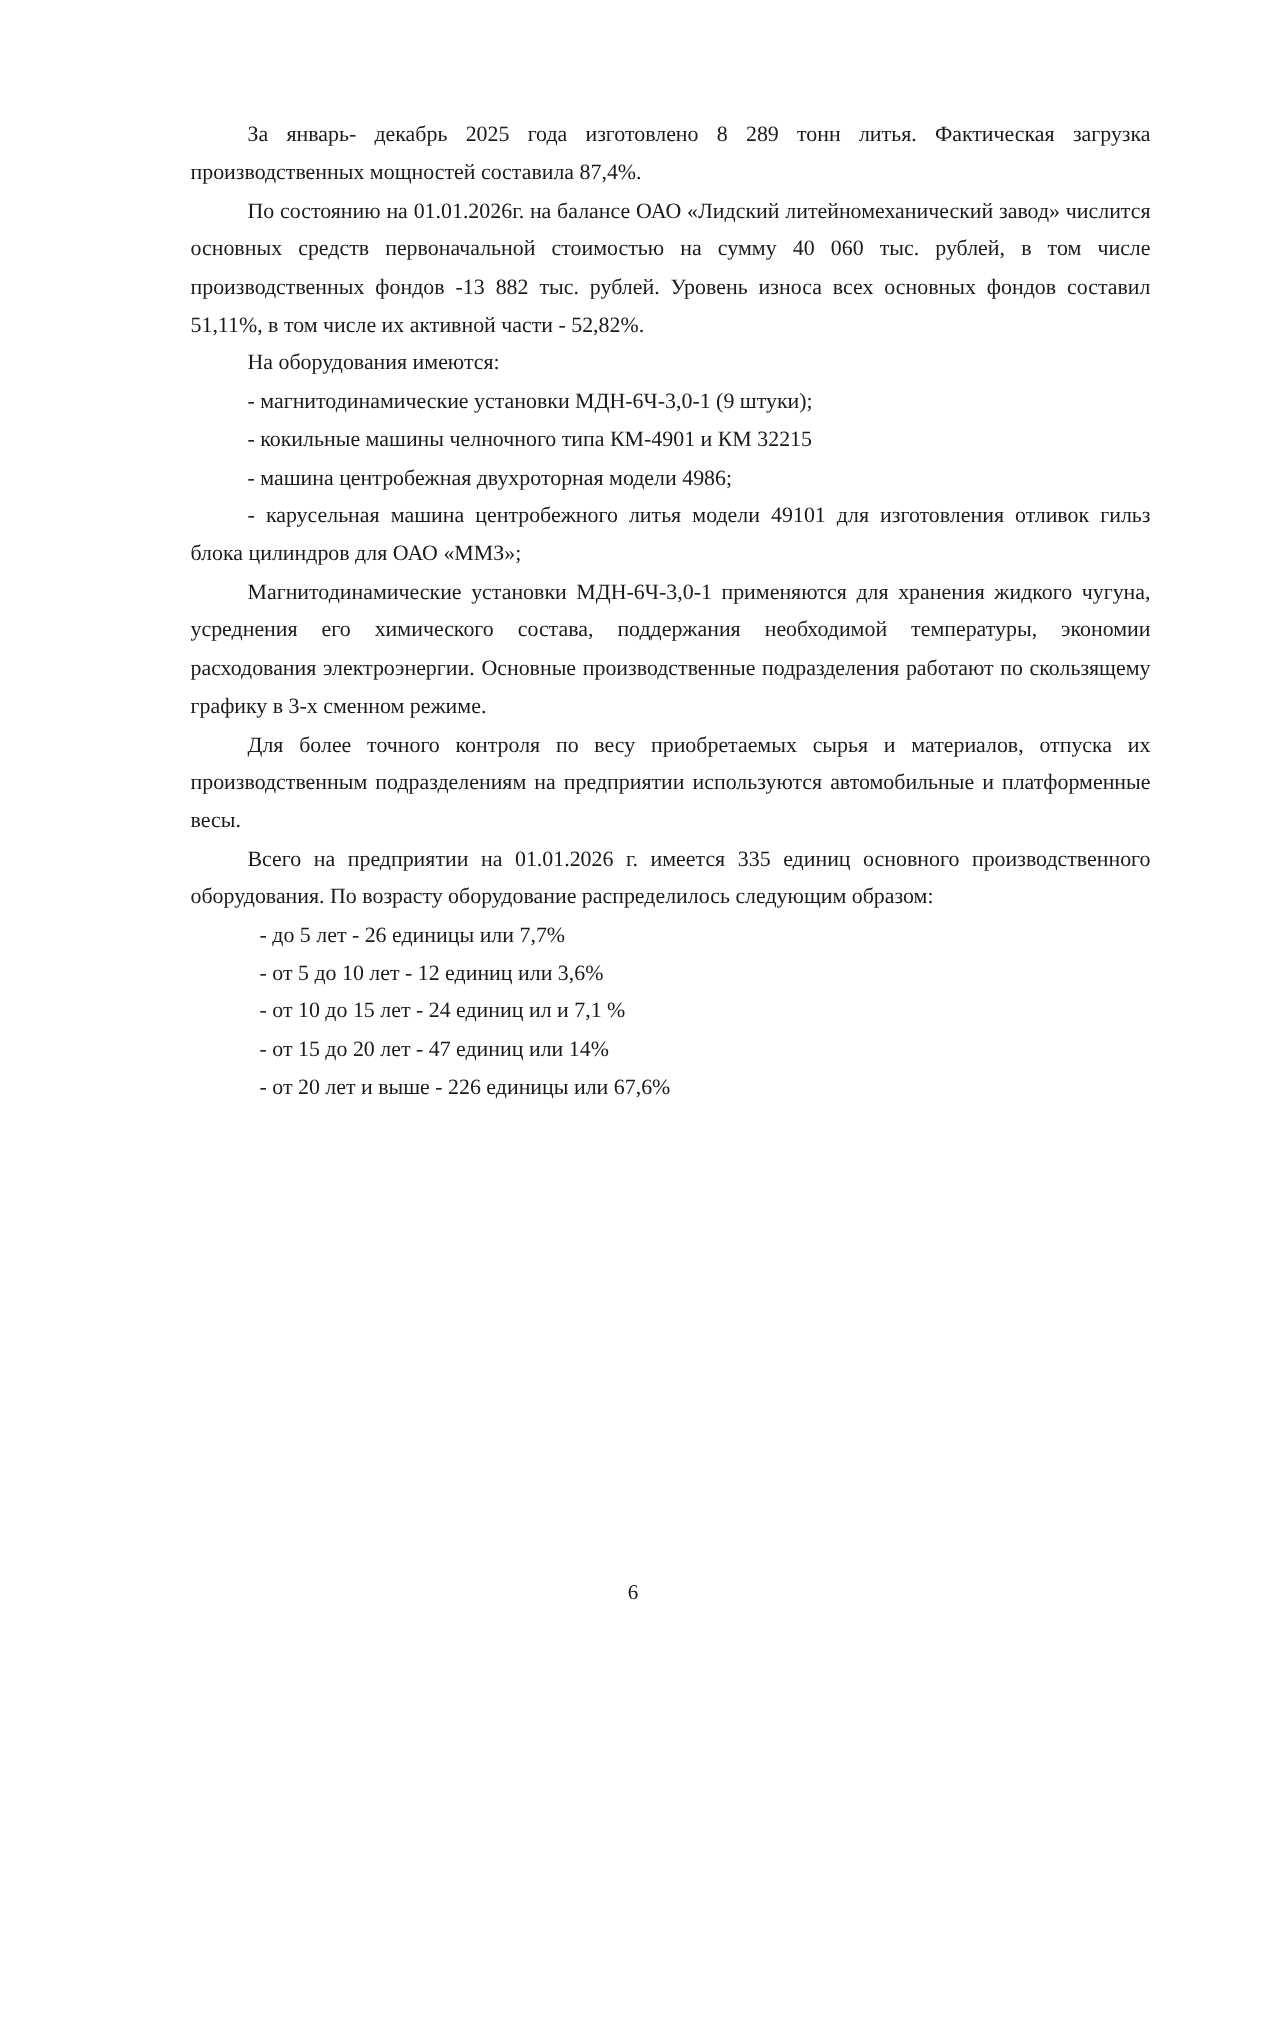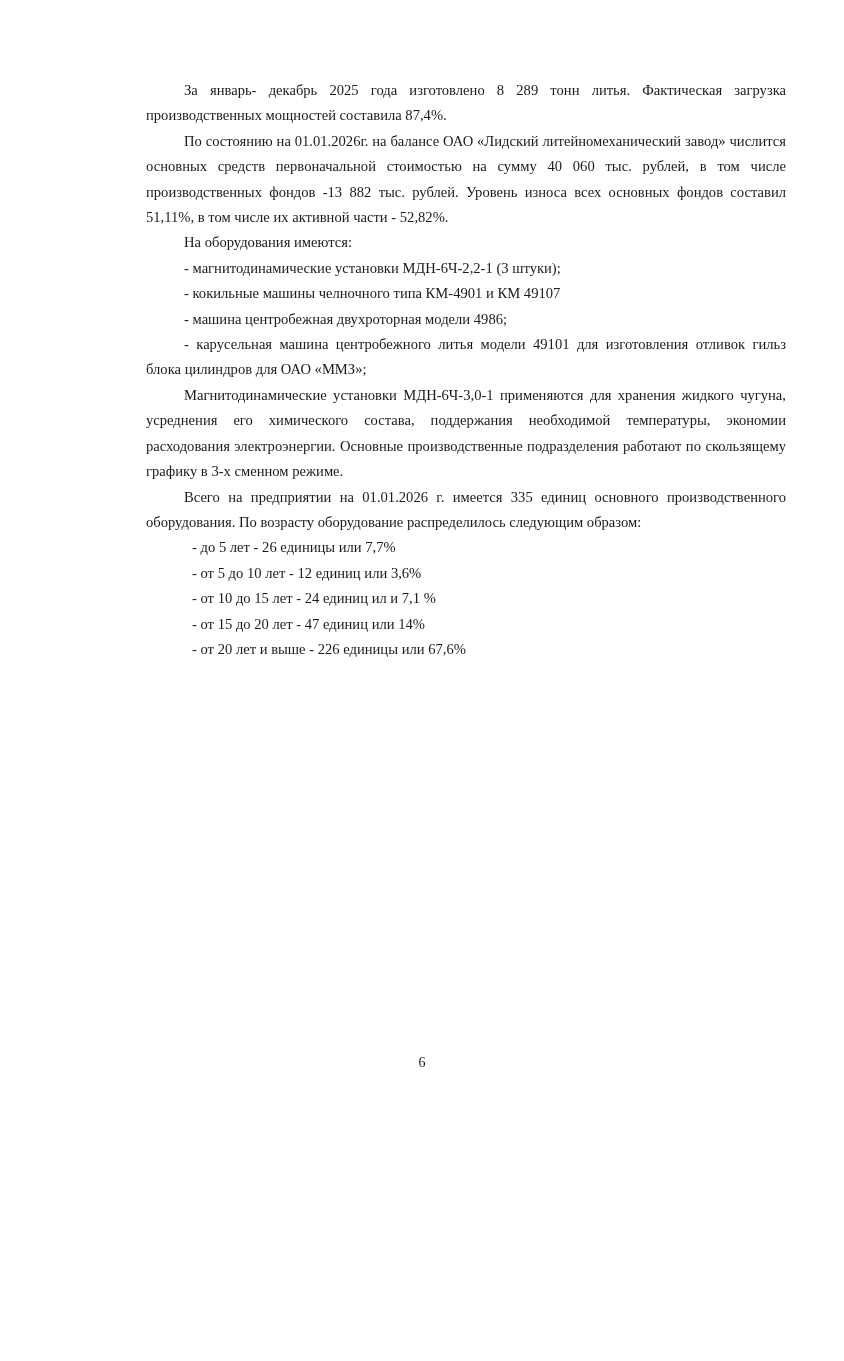--- a/index.html
+++ b/index.html
@@ -1,37 +1,38 @@
 <!DOCTYPE html>
 <html><head>
 <meta charset="utf-8">
 <style>
   html, body { margin:0; padding:0; background:#ffffff; }
   body { width:844px; height:1361px; position:relative; overflow:hidden; }
   .page { position:absolute; left:127px; top:78px; width:640px;
-    font-family:"Liberation Serif", serif; font-size:14.6px; color:#1a1a1a; line-height:25.4px;margin-left:19px; }
+    font-family:"Liberation Serif", serif; font-size:14.6px; color:#1a1a1a; line-height:25.4px; }
   .p { text-align:justify; text-indent:38px; margin:0; }
   .li { margin:0; padding-left:38px; text-align:justify; }
   .li.wrap { padding-left:0; text-indent:38px; }
   .age { margin:0; padding-left:46px; }
   .pnum { position:absolute; left:0; width:844px; top:1055px; text-align:center;
     font-family:"Liberation Serif", serif; font-size:14px; color:#1a1a1a; }
 </style>
 </head>
 <body>
 
 <div class="page">
   <p class="p">За январь- декабрь 2025 года изготовлено 8 289 тонн литья. Фактическая загрузка производственных мощностей составила 87,4%.</p>
   <p class="p">По состоянию на 01.01.2026г. на балансе ОАО «Лидский литейномеханический завод» числится основных средств первоначальной стоимостью на сумму 40 060 тыс. рублей, в том числе производственных фондов -13 882 тыс. рублей. Уровень износа всех основных фондов составил 51,11%, в том числе их активной части - 52,82%.</p>
   <p class="p">На оборудования имеются:</p>
-  <p class="li">- магнитодинамические установки МДН-6Ч-2,2-1 (3 штуки);</p>
-  <p class="li">- кокильные машины челночного типа КМ-4901 и КМ 49107</p>
+  <p class="li">- магнитодинамические установки МДН-6Ч-3,0-1 (9 штуки);</p>
+  <p class="li">- кокильные машины челночного типа КМ-4901 и КМ 32215</p>
   <p class="li">- машина центробежная двухроторная модели 4986;</p>
   <p class="li wrap">- карусельная машина центробежного литья модели 49101 для изготовления отливок гильз блока цилиндров для ОАО «ММЗ»;</p>
   <p class="p">Магнитодинамические установки МДН-6Ч-3,0-1 применяются для хранения жидкого чугуна, усреднения его химического состава, поддержания необходимой температуры, экономии расходования электроэнергии. Основные производственные подразделения работают по скользящему графику в 3-х сменном режиме.</p>
+  <p class="p">Для более точного контроля по весу приобретаемых сырья и материалов, отпуска их производственным подразделениям на предприятии используются автомобильные и платформенные весы.</p>
   <p class="p">Всего на предприятии на 01.01.2026 г. имеется 335 единиц основного производственного оборудования. По возрасту оборудование распределилось следующим образом:</p>
   <p class="age">- до 5 лет - 26 единицы или 7,7%</p>
   <p class="age">- от 5 до 10 лет - 12 единиц или 3,6%</p>
   <p class="age">- от 10 до 15 лет - 24 единиц ил и 7,1 %</p>
   <p class="age">- от 15 до 20 лет - 47 единиц или 14%</p>
   <p class="age">- от 20 лет и выше - 226 единицы или 67,6%</p>
 </div>
 
 <div class="pnum">6</div>
 

